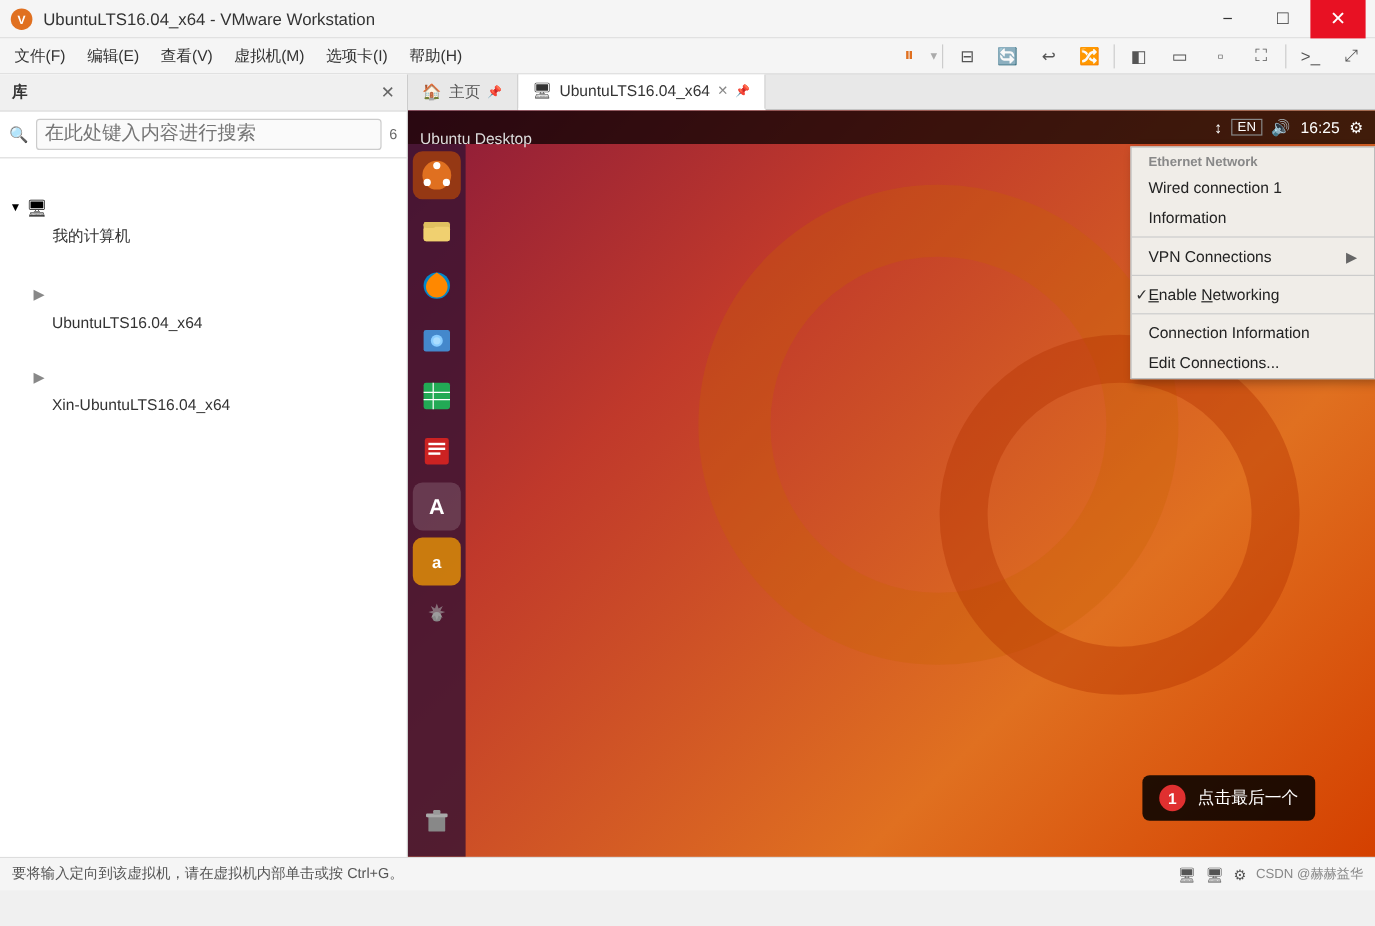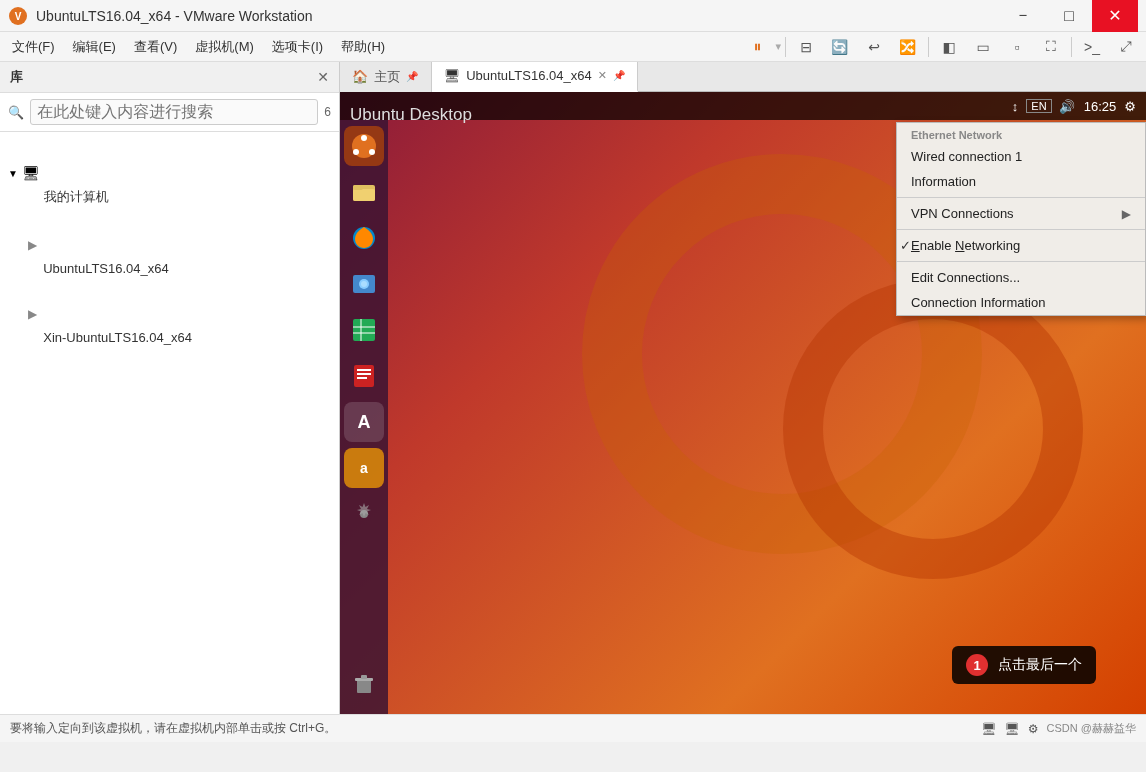--- a/index.html
+++ b/index.html
@@ -88,41 +88,41 @@
       flex: 1; position: relative; overflow: hidden;
       background: linear-gradient(135deg, #8b1a3a 0%, #c0392b 30%, #e07020 70%, #d44000 100%);
     }
 
     
     .ubuntu-header {
       display: flex; align-items: center; justify-content: space-between;
       background: rgba(0,0,0,0.7); color: white; height: 28px;
       padding: 0 10px; font-size: 13px;
     }
-    .ubuntu-header-title { font-size: 17px; color: #ddd; margin-top: 18px; }
+    .ubuntu-header-title { font-size: 13px; color: #ddd; margin-top: 18px; }
     .ubuntu-header-right { display: flex; align-items: center; gap: 8px; font-size: 13px; }
 
     
     .ubuntu-sidebar {
       position: absolute; left: 0; top: 28px; bottom: 0;
       width: 48px; background: rgba(60,20,50,0.85);
       display: flex; flex-direction: column; align-items: center;
       padding: 4px 0; gap: 2px; z-index: 5;
     }
     .sidebar-app {
       width: 40px; height: 40px; border-radius: 8px;
       display: flex; align-items: center; justify-content: center;
       cursor: pointer; font-size: 20px; margin: 2px 0;
     }
 
     
     .context-menu {
       position: absolute; top: 30px; right: 0;
       background: #f0ede8; border: 1px solid #bbb;
-      width: 250px; z-index: 100; box-shadow: 3px 3px 8px rgba(0,0,0,0.3);
+      width: 204px; z-index: 100; box-shadow: 3px 3px 8px rgba(0,0,0,0.3);
     }
     .ctx-section-label {
       padding: 6px 14px 3px; font-size: 11px; color: #888; font-weight: 600;
     }
     .ctx-item {
       padding: 5px 14px; cursor: pointer; font-size: 13px; color: #222;
       display: flex; align-items: center; justify-content: space-between;
       position: relative;
     }
     .ctx-item.checked::before {
@@ -357,24 +357,24 @@
         <div class="ctx-item">
           <span>VPN Connections</span>
           <span class="ctx-arrow">▶</span>
         </div>
         <div class="ctx-separator"></div>
         <div class="ctx-item checked">
           <span><span class="underline">E</span>nable <span class="underline">N</span>etworking</span>
         </div>
         <div class="ctx-separator"></div>
         <div class="ctx-item">
+          <span>Connection Information</span>
+        </div>
+        <div class="ctx-item">
           <span>Edit Connections...</span>
-        </div>
-        <div class="ctx-item">
-          <span>Connection Information</span>
         </div>
       </div>
 
       <div class="annotation-bubble">
         <div class="annotation-number">1</div>
         <span>点击最后一个</span>
       </div>
     </div>
   </div>
 </div>

